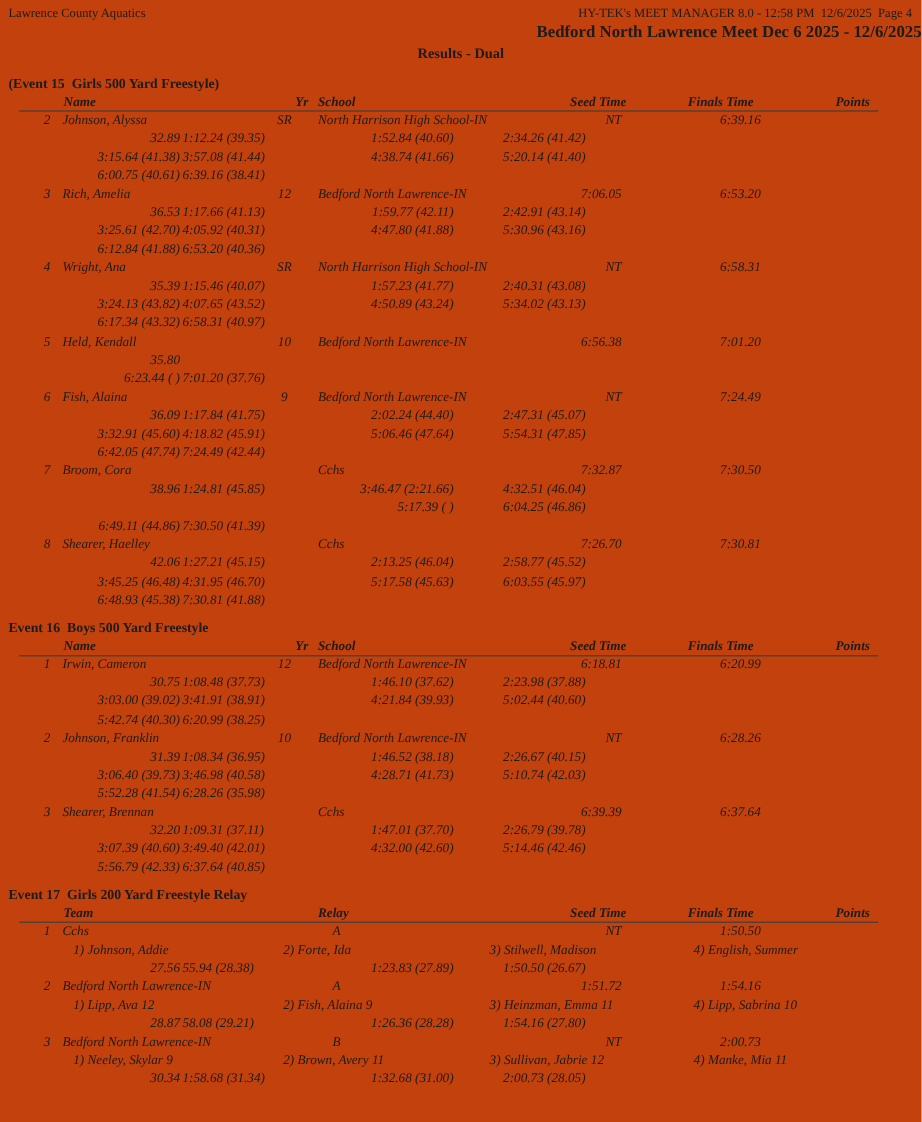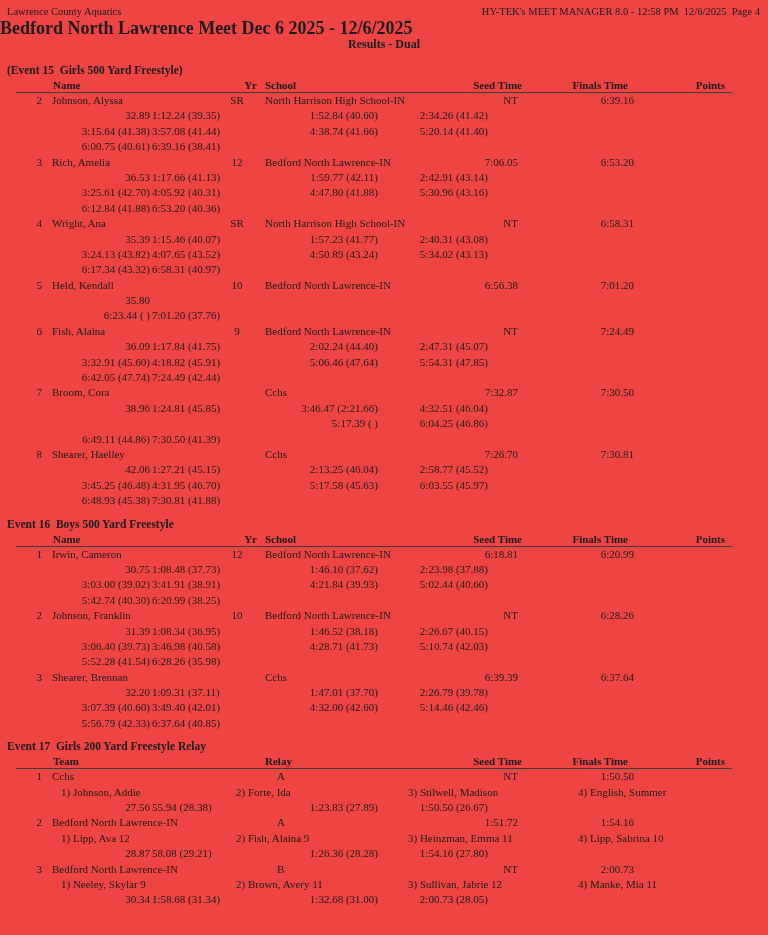--- a/index.html
+++ b/index.html
@@ -1,34 +1,34 @@
 <!DOCTYPE html>
 <html><head>
 <meta charset="utf-8">
 <style>
   html,body{margin:0;padding:0;background:#e8e8e8;}
   .page{
-    position:relative;width:768px;height:935px;background:#ef4444;
+    position:relative;width:768px;height:935px;background:#c2410c;
     font-family:"Liberation Serif", serif;color:#1c1c1c;overflow:hidden;
     margin:0 auto;
   }
   .top-line{
     display:flex;justify-content:space-between;
     padding:5px 8px 0 7px;font-size:10.5px;line-height:13px;white-space:pre;
   }
-  .doc-title{text-align:left;font-weight:700;font-size:18px;line-height:16px;margin-top:2px;}
+  .doc-title{text-align:right;font-weight:700;font-size:14px;line-height:16px;margin-top:2px;}
   .doc-subtitle{text-align:center;font-weight:700;font-size:12px;line-height:14px;margin-top:1px;}
   .events{margin-top:3px;}
   .event-section{margin-top:12px;}
   .event-section + .event-section{margin-top:8px;}
   .event-title{
     font-weight:700;font-size:11.5px;line-height:15px;height:15px;
     padding-left:7px;white-space:pre;
   }
-  .row{position:relative;height:15.4px;font-size:11px;line-height:15.4px;white-space:pre;}
+  .row{position:relative;height:15.4px;font-size:11px;line-height:15.4px;white-space:pre;font-style:italic;}
   .header-row{font-weight:700;height:15px;line-height:14px;}
   .row span{position:absolute;top:0;}
   .rule{position:absolute;left:16px;right:36px;bottom:0;height:0;border-bottom:1.5px solid #3f3f3f;}
   
   .place{left:12px;width:30px;text-align:right;}
   .name{left:52px;}
   .yr{left:217px;width:40px;text-align:center;}
   .school{left:265px;}
   .seed{left:408px;width:110px;text-align:right;}
   .finals{left:524px;width:110px;text-align:right;}

